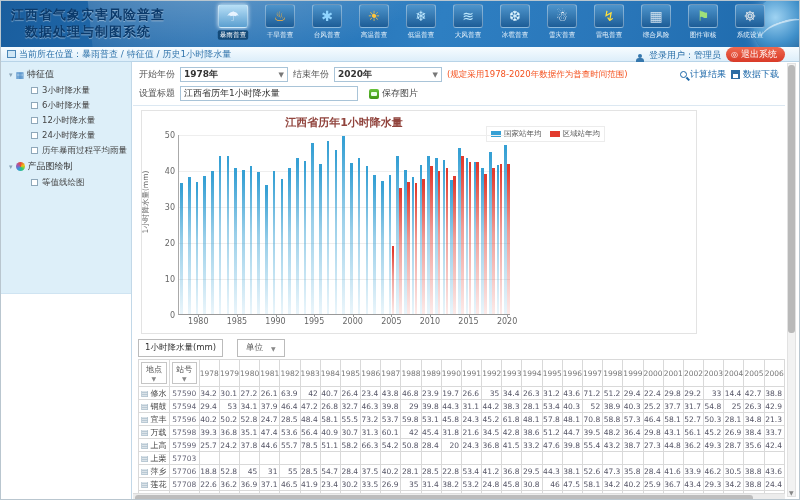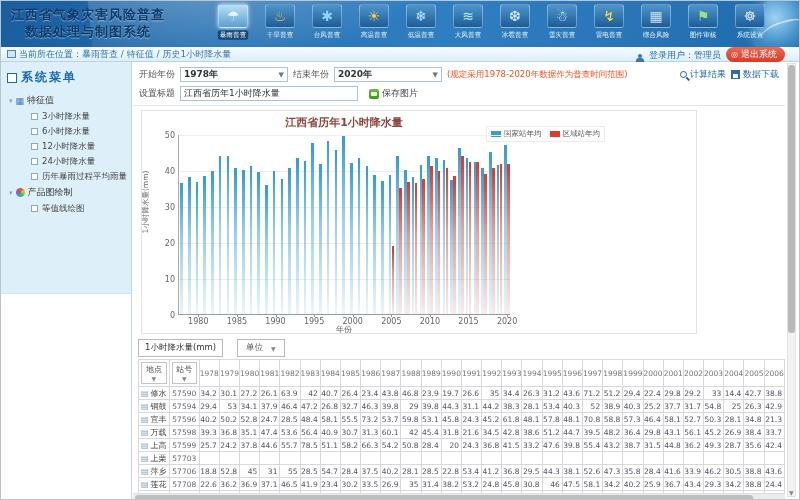--- a/index.html
+++ b/index.html
@@ -185,24 +185,20 @@
       <span>登录用户：管理员</span>
       <span class="logout-btn">
         <span class="pw">◎</span>
         <span>退出系统</span>
       </span>
     </span>
   </div>
 
   <div class="sidebar">
     <div class="menu-box">
-      <div class="menu-title">
-        <span class="sq"></span>
-        <span>系统菜单</span>
-      </div>
       <div class="tree">
           <div class="tree-parent">
             <span class="exp">▾</span>
             <span class="pico" style="color: rgb(58, 127, 193);">▦</span>
             <span>特征值</span>
           </div>
           <div class="tree-child">
             <span class="cbx"></span>
             <span>3小时降水量</span>
           </div>
@@ -368,21 +364,20 @@
           <div class="xtickmark" style="left: 212.326px;"></div>
           <div class="xtick" style="left: 199.326px;">2005</div>
           <div class="xtickmark" style="left: 250.93px;"></div>
           <div class="xtick" style="left: 237.93px;">2010</div>
           <div class="xtickmark" style="left: 289.535px;"></div>
           <div class="xtick" style="left: 276.535px;">2015</div>
           <div class="xtickmark" style="left: 328.14px;"></div>
           <div class="xtick" style="left: 315.14px;">2020</div>
         </div>
       <div class="ylab">1小时降水量(mm)</div>
-      <div class="xlab">年份</div>
     </div>
 
     <div class="tbl-ctrl">
       <span class="tbl-btn">1小时降水量(mm)</span>
       <span class="unit-dd">
         <span>单位</span>
         <span class="arr">▼</span>
       </span>
     </div>
 
@@ -584,21 +579,21 @@
               <td class="val">20</td>
               <td class="val">24.3</td>
               <td class="val">36.8</td>
               <td class="val">41.5</td>
               <td class="val">33.2</td>
               <td class="val">47.6</td>
               <td class="val">39.8</td>
               <td class="val">55.4</td>
               <td class="val">43.2</td>
               <td class="val">38.7</td>
-              <td class="val">31.5</td>
+              <td class="val">27.3</td>
               <td class="val">44.8</td>
               <td class="val">36.2</td>
               <td class="val">49.3</td>
               <td class="val">28.7</td>
               <td class="val">35.6</td>
               <td class="val">42.4</td>
             </tr>
             <tr>
               <td class="place"><span class="ri">▤</span>上栗</td>
               <td class="stn">57703</td>

